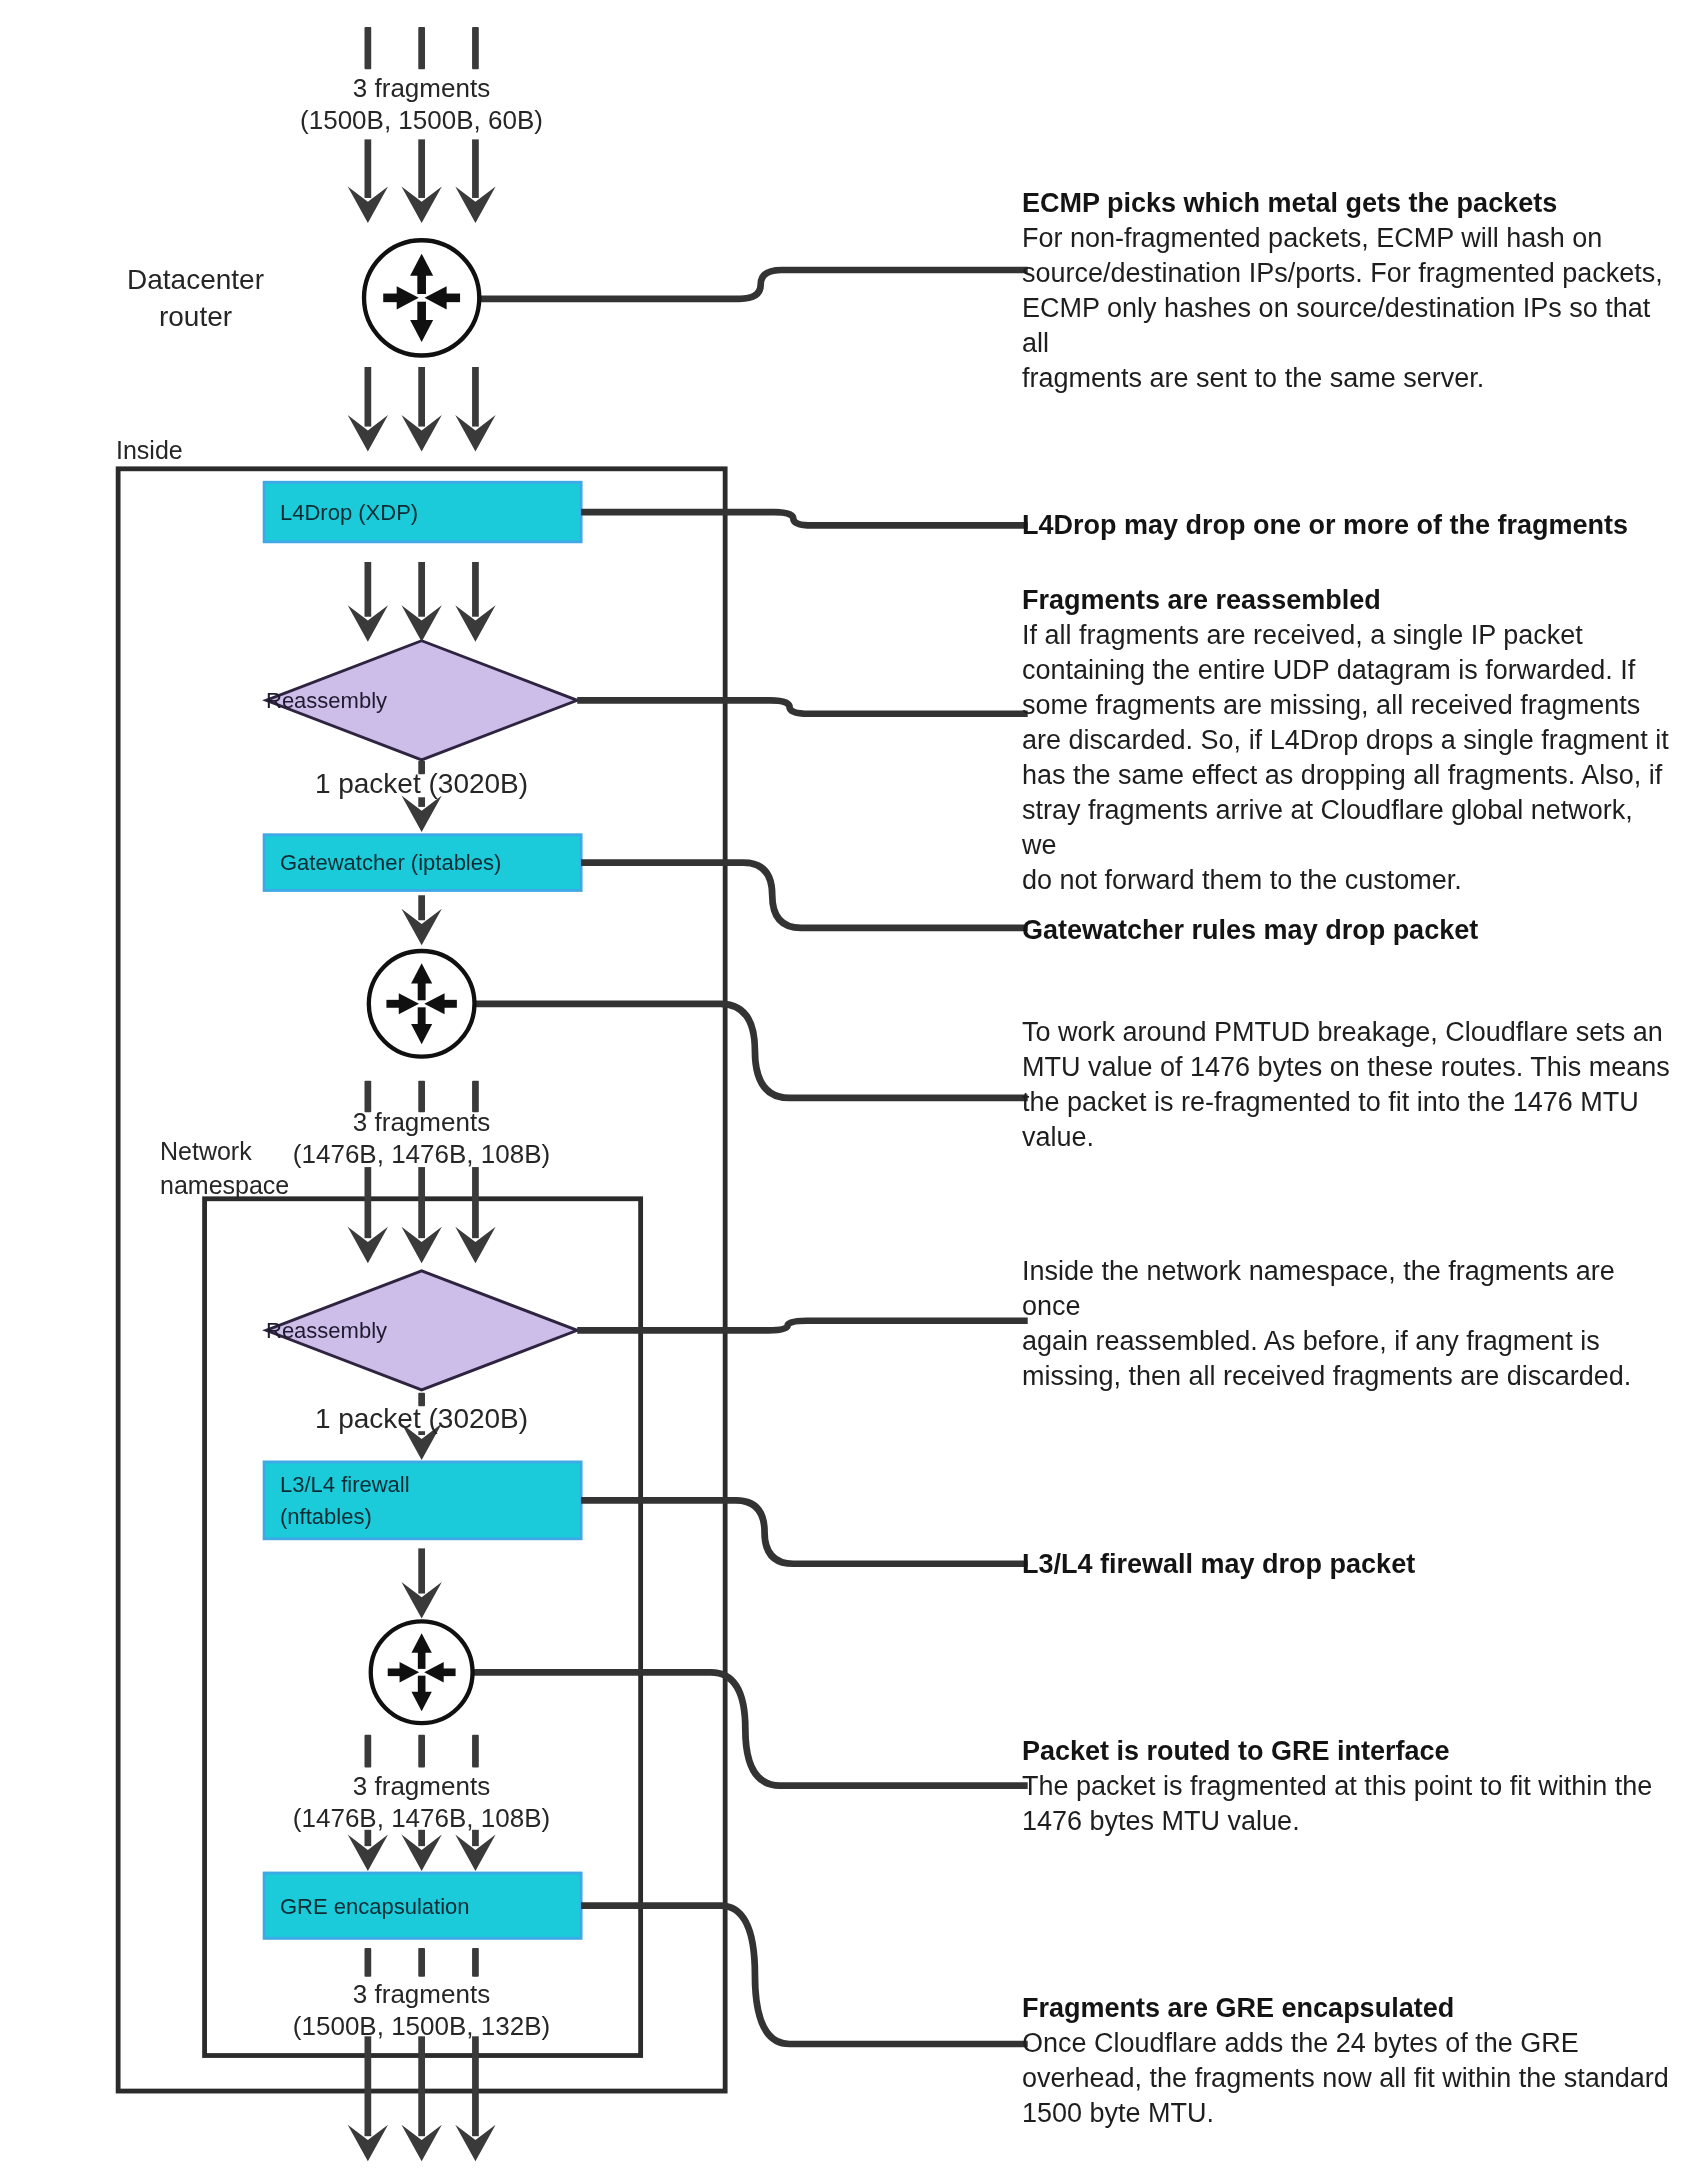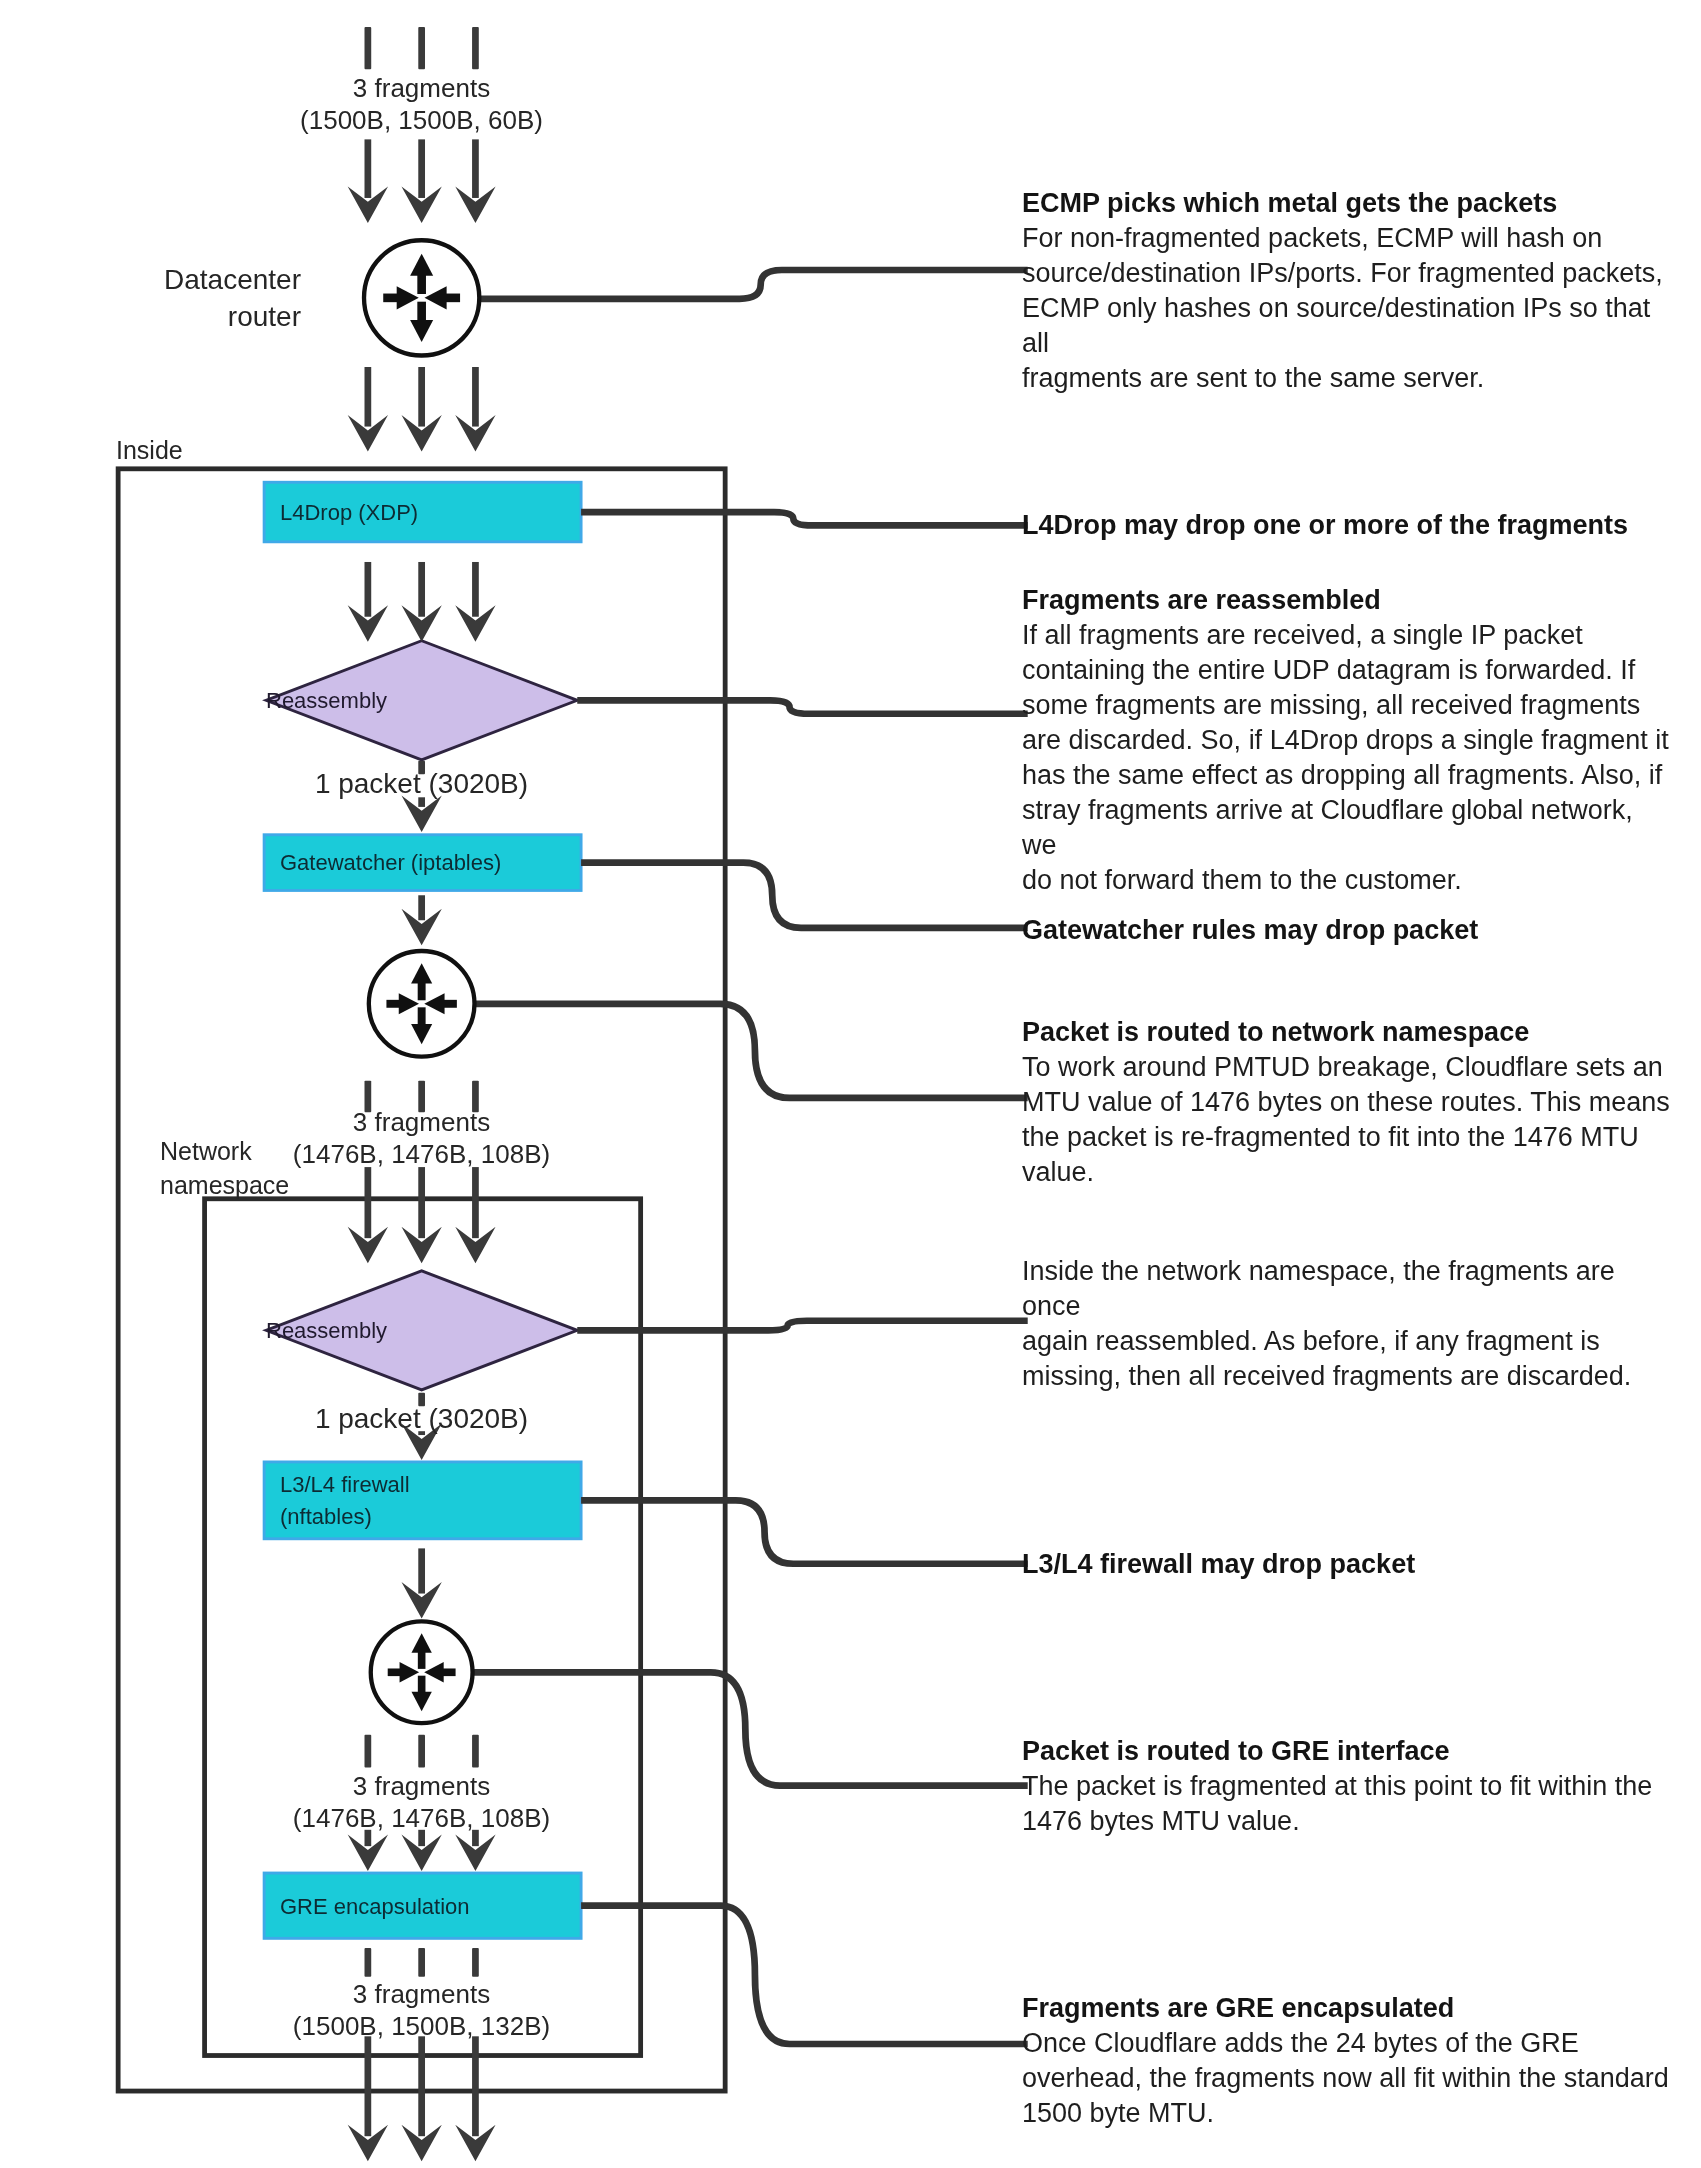--- a/index.html
+++ b/index.html
@@ -182,21 +182,21 @@
         <polygon points="428.4,1761.3166666666666 449.6,1761.3166666666666 439,1781.6333333333334" fill="#101010"></polygon>
         <line x1="403.6666666666667" y1="1741" x2="417.8" y2="1741" stroke="#101010" stroke-width="7.949999999999999"></line>
         <polygon points="416.03333333333336,1730.4 416.03333333333336,1751.6 436.35,1741" fill="#101010"></polygon>
         <line x1="474.3333333333333" y1="1741" x2="460.2" y2="1741" stroke="#101010" stroke-width="7.949999999999999"></line>
         <polygon points="461.96666666666664,1730.4 461.96666666666664,1751.6 441.65,1741" fill="#101010"></polygon>
       </g>
     </svg>
 
   <div class="flow-label" style="top:72px">3 fragments
 (1500B, 1500B, 60B)</div>
-  <div class="side-label" style="left:90px;top:261px;width:211px;text-align:right;font-size:28px;line-height:37px">Datacenter
+  <div class="side-label" style="left:90px;top:261px;width:211px;text-align:center;font-size:28px;line-height:37px">Datacenter
 router</div>
   <div class="side-label" style="left:116px;top:436px;font-size:25px">Inside</div>
   <div class="box-label" style="top:498px">L4Drop (XDP)</div>
   <div class="diamond-label" style="top:687px">Reassembly</div>
   <div class="flow-label packet" style="top:767px">1 packet (3020B)</div>
   <div class="box-label" style="top:848px">Gatewatcher (iptables)</div>
   <div class="flow-label" style="top:1106px">3 fragments
 (1476B, 1476B, 108B)</div>
   <div class="side-label" style="left:160px;top:1134px;font-size:25px;line-height:34px">Network
 namespace</div>
@@ -227,21 +227,20 @@
 some fragments are missing, all received fragments
 are discarded. So, if L4Drop drops a single fragment it
 has the same effect as dropping all fragments. Also, if
 stray fragments arrive at Cloudflare global network, we
 do not forward them to the customer.</div>
   </div>
   <div class="note" style="top:913px">
     <div class="note-h">Gatewatcher rules may drop packet</div>
   </div>
   <div class="note" style="top:1015px">
-    <div class="note-h">Packet is routed to network namespace</div>
     <div class="note-b">To work around PMTUD breakage, Cloudflare sets an
 MTU value of 1476 bytes on these routes. This means
 the packet is re-fragmented to fit into the 1476 MTU
 value.</div>
   </div>
   <div class="note" style="top:1254px">
     <div class="note-b">Inside the network namespace, the fragments are once
 again reassembled. As before, if any fragment is
 missing, then all received fragments are discarded.</div>
   </div>

